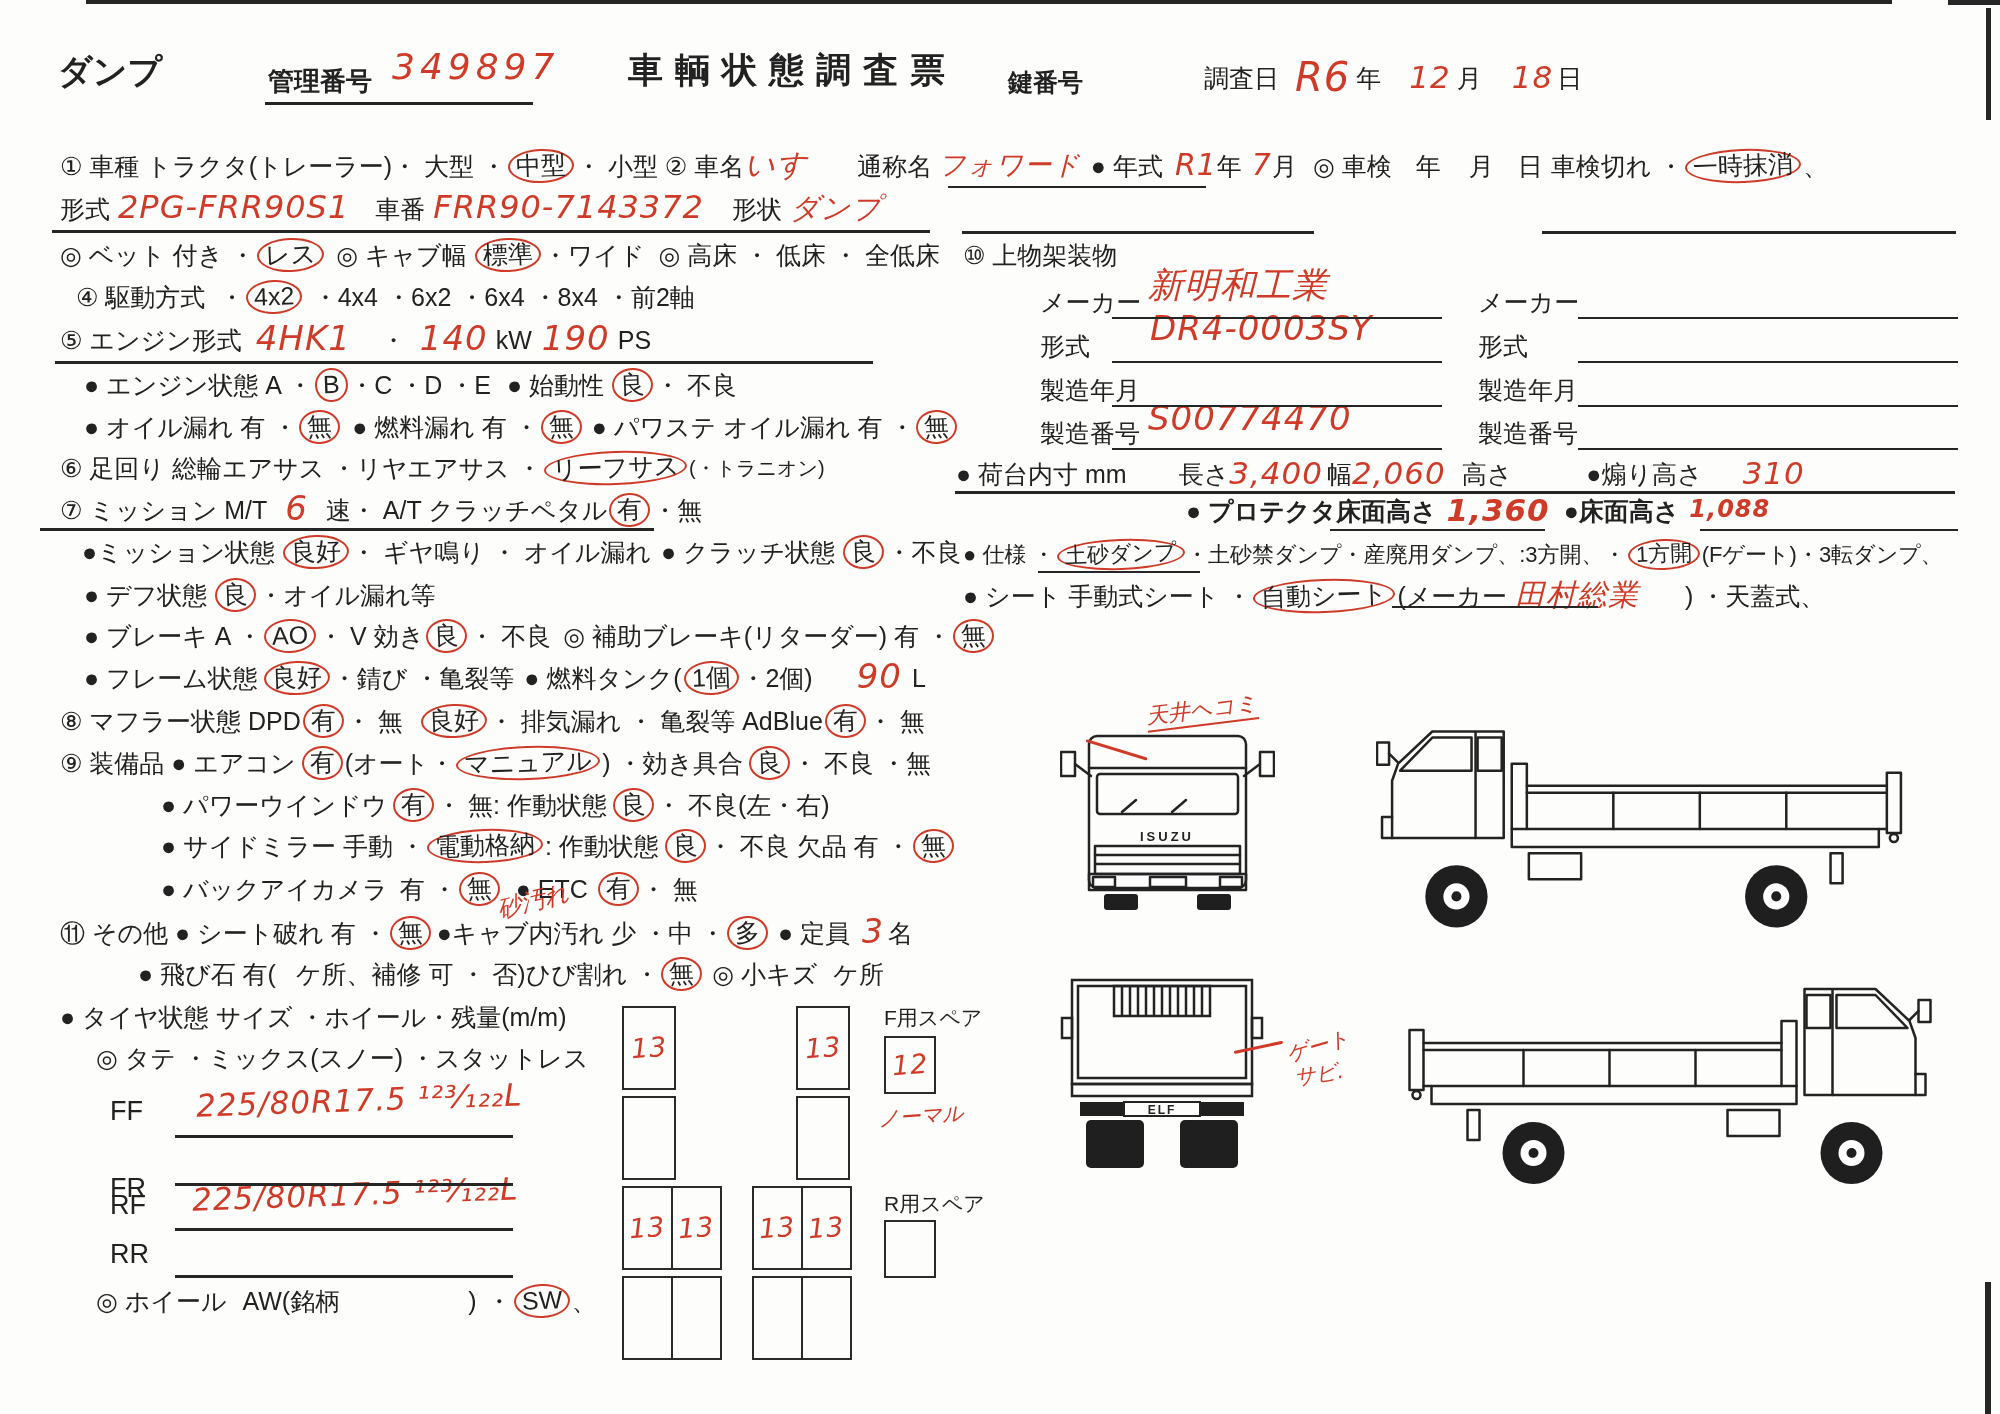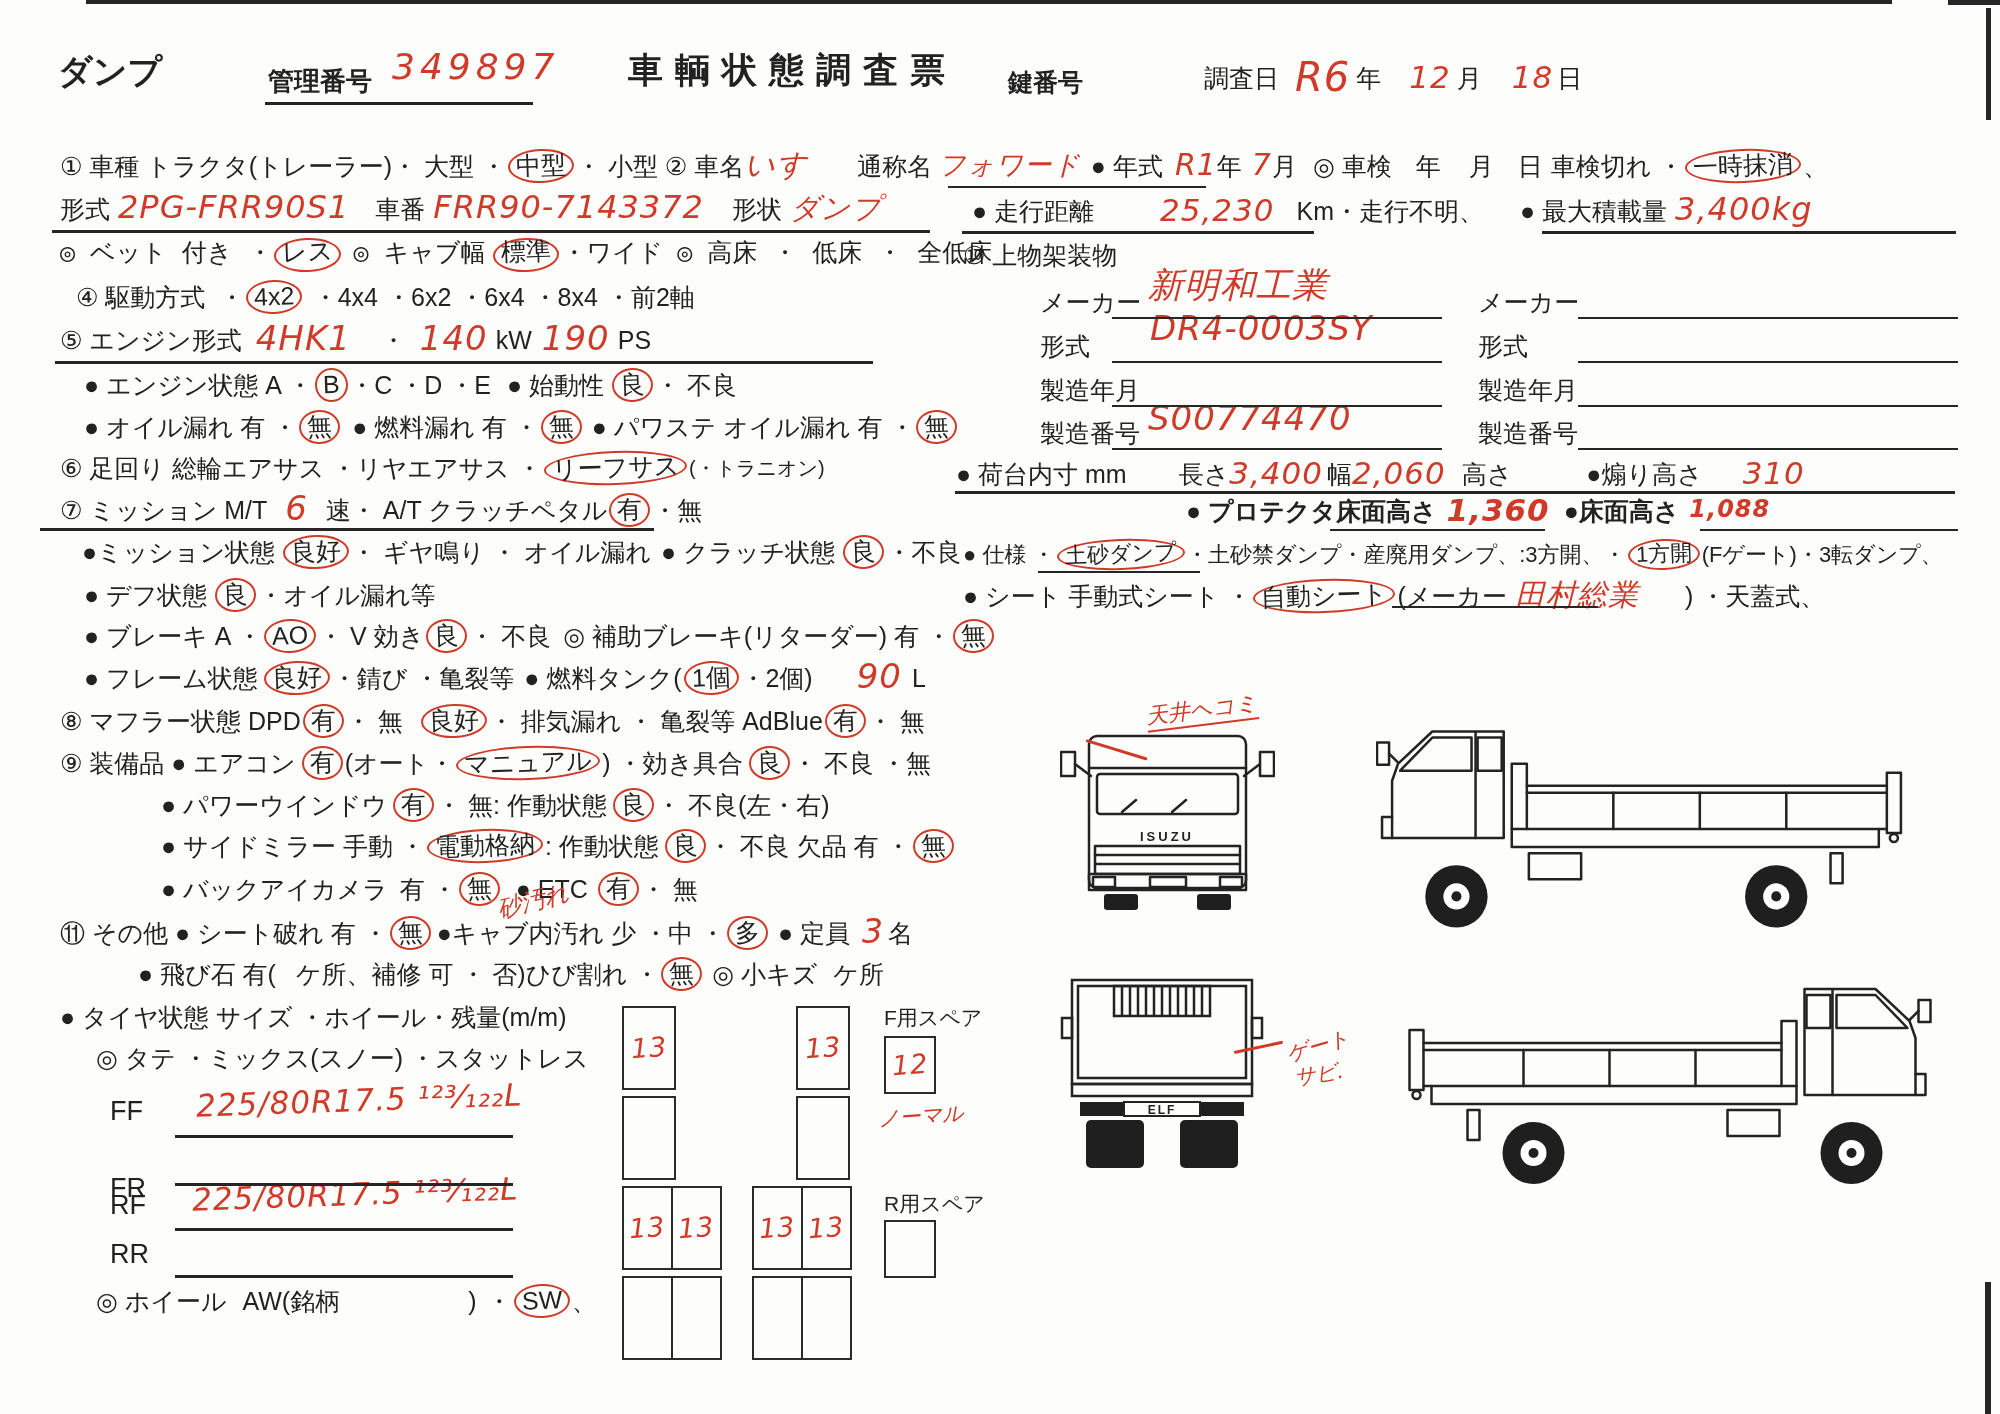--- a/index.html
+++ b/index.html
@@ -221,32 +221,21 @@
       <span class="hw" style="font-size: 32px;">2PG-FRR90S1</span>
       <span class="gap" style="width: 26px;"></span>
       <span class="pr">車番</span>
       <span class="gap" style="width: 8px;"></span>
       <span class="hw" style="font-size: 32px;">FRR90-7143372</span>
       <span class="gap" style="width: 28px;"></span>
       <span class="pr">形状</span>
       <span class="gap" style="width: 8px;"></span>
       <span class="hw" style="font-size: 29px;">ダンプ</span>
     </div>
-    <div class="line" style="left: 972px; top: 193px;">
-      <span class="pr">● 走行距離</span>
-      <span class="gap" style="width: 66px;"></span>
-      <span class="hw" style="font-size: 31px;">25,230</span>
-      <span class="gap" style="width: 22px;"></span>
-      <span class="pr">Km・走行不明、</span>
-      <span class="gap" style="width: 36px;"></span>
-      <span class="pr">● 最大積載量</span>
-      <span class="gap" style="width: 8px;"></span>
-      <span class="hw" style="font-size: 32px;">3,400kg</span>
-    </div>
-    <div class="line" style="left: 60px; top: 237px; font-family: Liberation Mono, monospace;">
+    <div class="line" style="left: 60px; top: 237px;">
       <span class="pr">◎ ベット 付き ・</span>
       <span class="circ">レス</span>
       <span class="gap" style="width: 10px;"></span>
       <span class="pr">◎ キャブ幅</span>
       <span class="gap" style="width: 6px;"></span>
       <span class="circ">標準</span>
       <span class="pr">・ワイド</span>
       <span class="gap" style="width: 14px;"></span>
       <span class="pr">◎ 高床 ・ 低床 ・ 全低床</span>
     </div>

